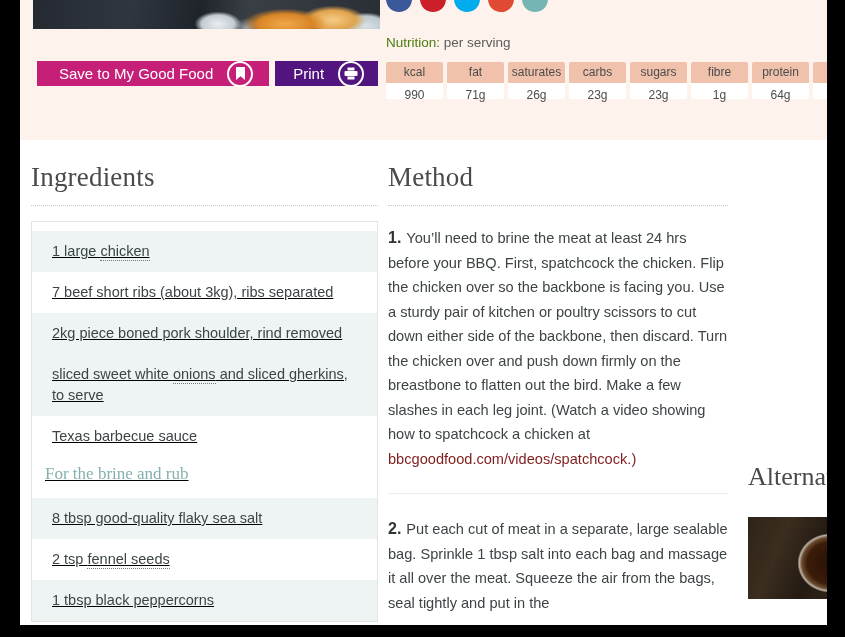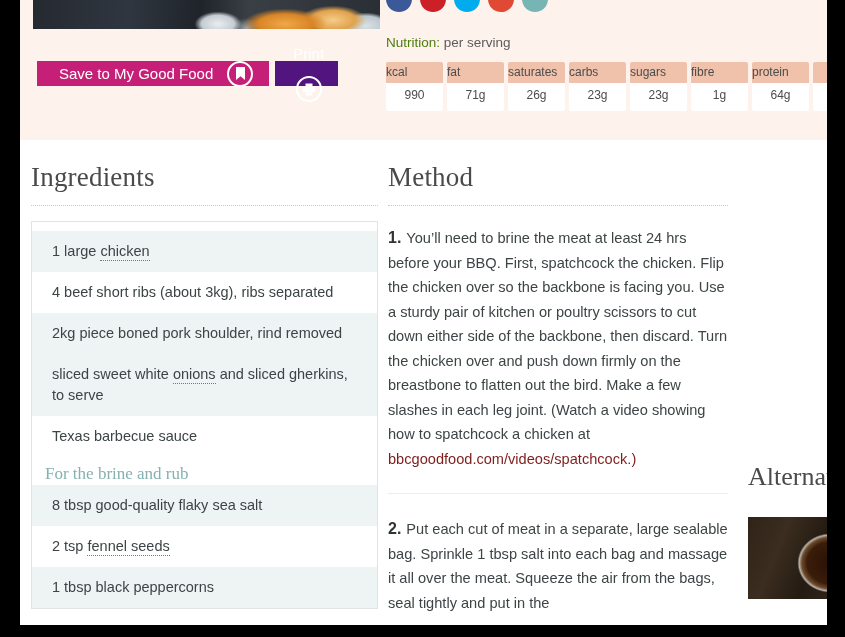--- a/index.html
+++ b/index.html
@@ -74,21 +74,21 @@
     height: 25px;
     border: none;
     cursor: pointer;
     color: #ffffff;
     font-family: "Liberation Sans", sans-serif;
     font-size: 15px;
     padding: 0 16px 0 22px;
     vertical-align: top;
   }
   .btn-save { background: #c51f77; }
-  .btn-print { background: #52147e; margin-left: 6px; padding: 0 14px 0 18px; flex-direction: column; }
+  .btn-print { background: #52147e; margin-left: 6px; padding: 0 14px 0 18px; }
 
   .btn-icon {
     width: 26px; height: 26px;
     border: 2px solid #ffffff;
     border-radius: 50%;
     display: inline-flex;
     align-items: center;
     justify-content: center;
     flex: none;
   }
@@ -125,28 +125,28 @@
     display: flex;
     gap: 4px;
   }
   .nut-col { width: 57px; }
   .nut-head {
     background: #f0c1ab;
     color: #4c4c4c;
     font-size: 12px;
     height: 21px;
     line-height: 21px;
-    text-align: left;
+    text-align: center;
     border-radius: 2px 2px 0 0;
   }
   .nut-val {
     background: #ffffff;
     color: #4c4c4c;
     font-size: 12px;
-    height: 28px;
+    height: 16px;
     line-height: 24px;
     text-align: center;
     border-radius: 0 0 2px 2px;
   }
 
   
   .content {
     position: relative;
     padding: 0;
     height: 485px;
@@ -184,33 +184,34 @@
     height: 1px;
     border-bottom: 1px dotted #c9c9c9;
   }
 
   
   .ing-box {
     margin-top: 15px;
     border: 1px solid #e3e3e3;
     padding: 9px 0 0 0;
     background: #ffffff;
+    text-decoration: underline;
   }
   .ing-item {
     font-size: 14.5px;
     color: #3d4446;
     line-height: 21px;
     padding: 10px 14px 10px 20px;
   }
   .ing-item.alt { background: #eef4f4; }
   .ing-sub {
     font-family: "Liberation Serif", serif;
     font-size: 17px;
     color: #86b0b0;
-    padding: 7px 14px 1px 13px;
+    padding: 7px 14px 14px 13px;
   }
   .gl {
     border-bottom: 1px dotted #6f7a7d;
     padding-bottom: 1px;
     cursor: pointer;
   }
 
   
   .step { padding-top: 2px; }
   .step-sep {
@@ -343,21 +344,21 @@
     <div class="content">
 
       <div class="col-ing">
         <h2 class="sec-title">Ingredients</h2>
         <div class="dot-rule"></div>
 
         <div class="ing-box">
 
           <div class="ing-item alt"><span>1 large </span><span class="gl">chicken</span></div>
 
-          <div class="ing-item"><span>4 beef short ribs (about 3kg), ribs separated</span></div>
+          <div class="ing-item"><span>7 beef short ribs (about 3kg), ribs separated</span></div>
 
           <div class="ing-item alt"><span>2kg piece boned pork shoulder, rind removed</span></div>
 
           <div class="ing-item alt"><span>sliced sweet white </span><span class="gl">onions</span><span> and sliced gherkins, to serve</span></div>
 
           <div class="ing-item"><span>Texas barbecue sauce</span></div>
 
           <div class="ing-sub">For the brine and rub</div>
 
           <div class="ing-item alt"><span>8 tbsp good-quality flaky sea salt</span></div>

